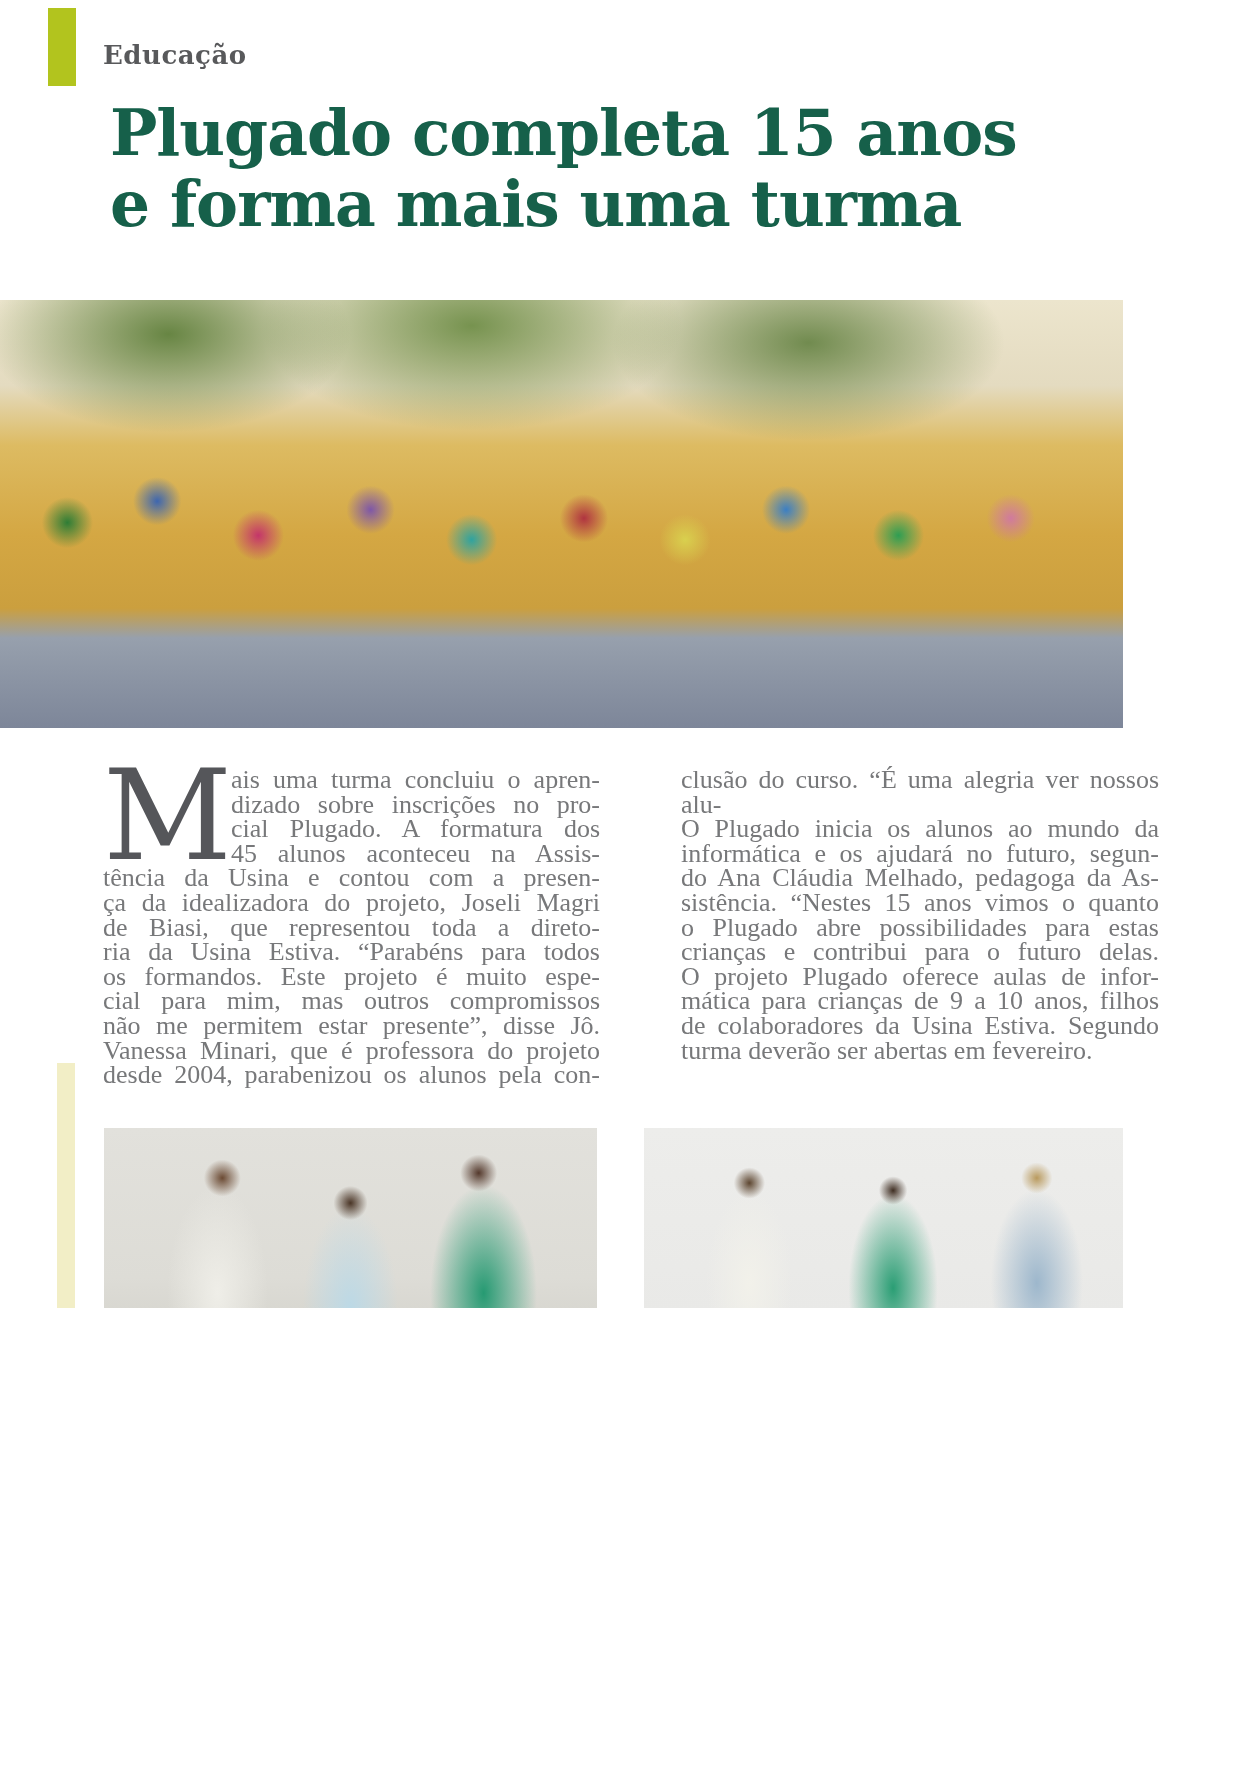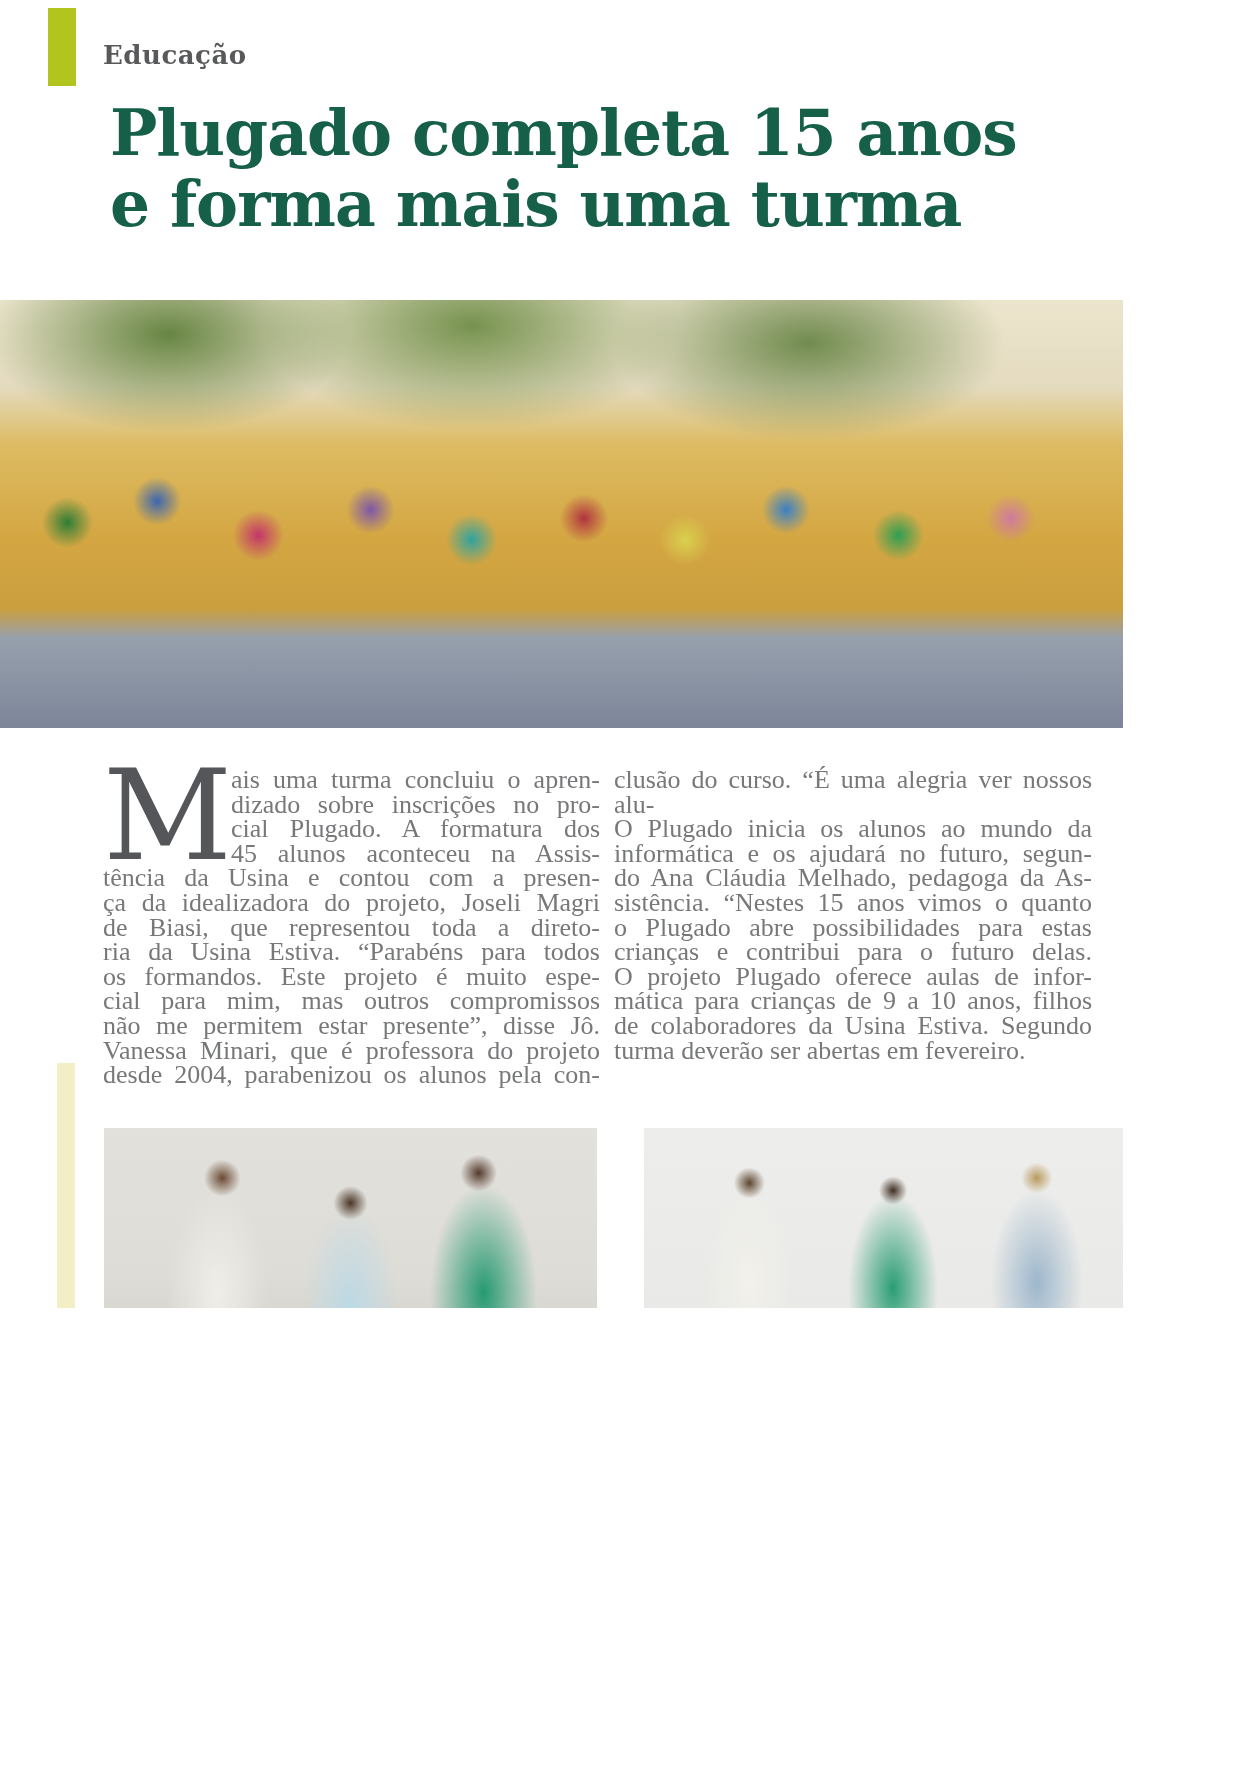--- a/index.html
+++ b/index.html
@@ -45,21 +45,21 @@
       radial-gradient(circle 36px at 61% 56%, #d9d04e, transparent 71%),
       radial-gradient(circle 34px at 70% 49%, #3b7fc4, transparent 71%),
       radial-gradient(circle 36px at 80% 55%, #2e9e53, transparent 71%),
       radial-gradient(circle 34px at 90% 51%, #d07a9e, transparent 71%),
       linear-gradient(180deg,#ece5cd 0%,#e4dbc0 20%,#ddbb62 34%,#d4a743 55%,#cb9f3e 72%,#97a0ad 79%,#7d8699 100%);
   }
 
   
   .col { position:absolute; top:768px; }
   .col-left  { left:103px; width:497px; }
-  .col-right { left:614px; width:478px; }
+  .col-right { left:681px; width:478px; }
   .text-line {
     font-size:26px; line-height:24.6px; color:#77787a;
     text-align:justify; text-align-last:justify;
     white-space:normal; font-family:"Liberation Serif", serif;
   }
   .col-right .text-line:last-child { text-align-last:left; }
 
   .dropcap {
     float:left; width:118px; height:98px; margin-right:10px;
     font-family:"DejaVu Serif", serif; font-size:126px; line-height:96px;

